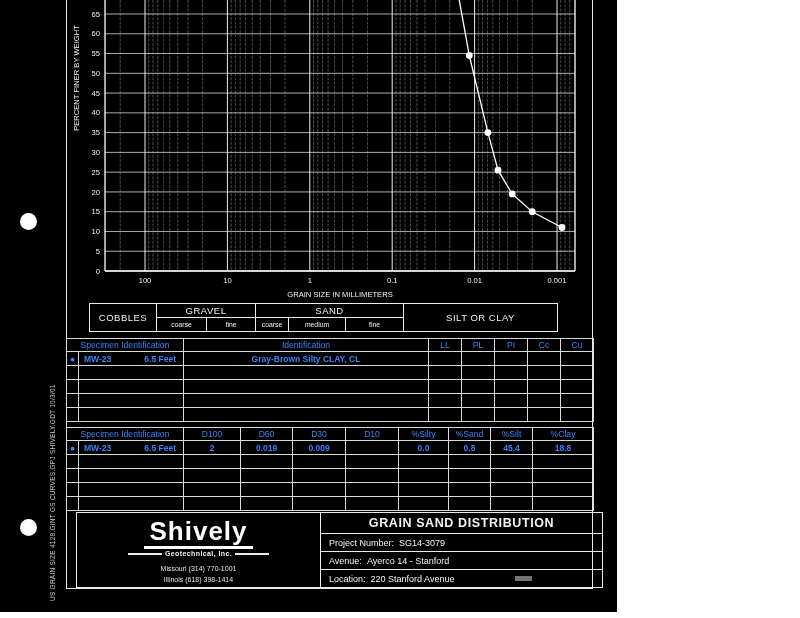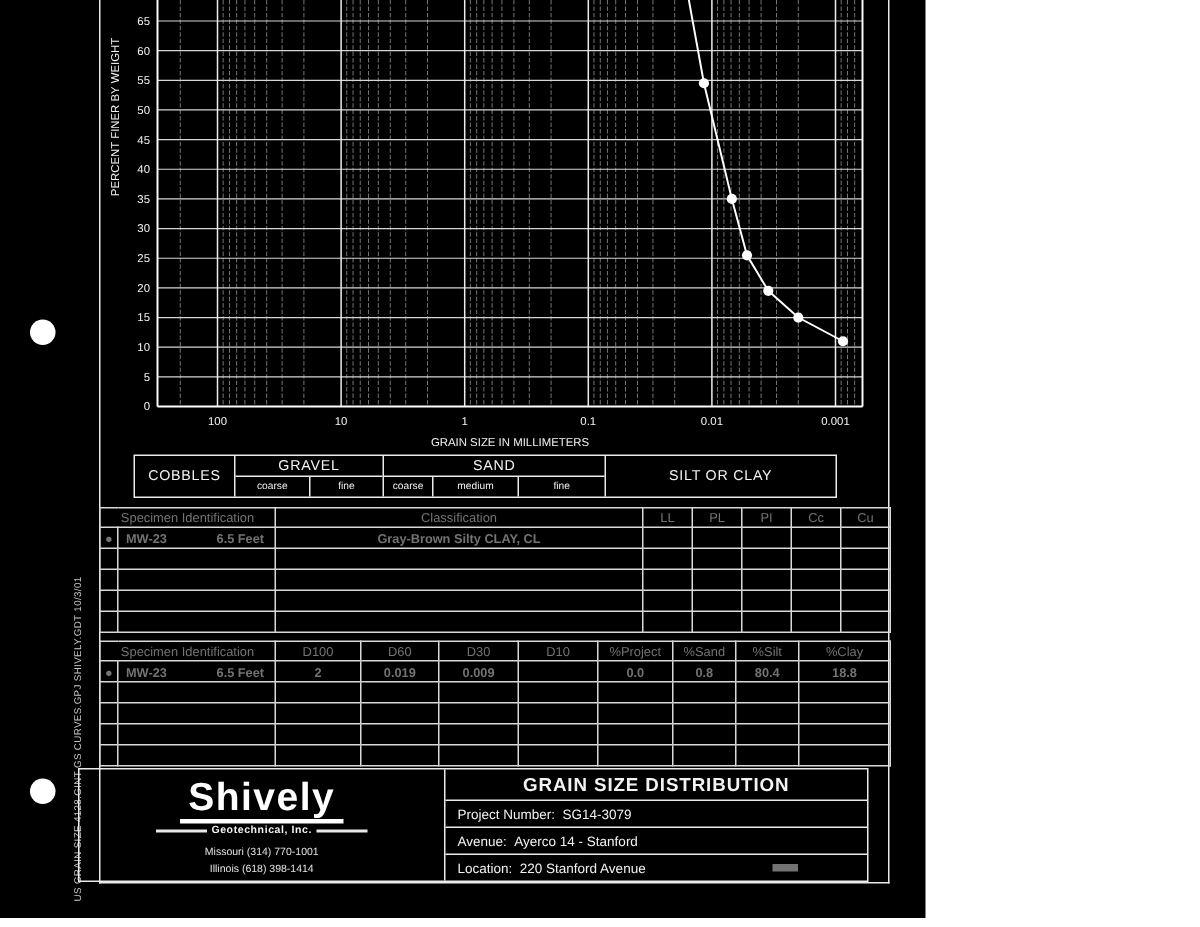--- a/index.html
+++ b/index.html
@@ -30,30 +30,30 @@
   .band .cellv:last-child{border-right:none;}
   .band .one{justify-content:center;align-items:center;font-size:9.5px;letter-spacing:.5px;}
   .band .lbl{height:14px;line-height:14px;text-align:center;font-size:9.5px;letter-spacing:.5px;
         border-bottom:1px solid #ececec;box-sizing:border-box;}
   .band .subs{flex:1;display:flex;}
   .band .sub{font-size:6.8px;display:flex;align-items:center;justify-content:center;
         border-right:1px solid #ececec;box-sizing:border-box;}
   .band .sub:last-child{border-right:none;}
   
   table.rpt{position:absolute;left:66px;border-collapse:collapse;table-layout:fixed;
-        color:#737373;}
+        color:#3b82f6;}
   table.t1{top:338px;width:527px;}
   table.t2{top:427px;width:527px;}
   .rpt th,.rpt td{border:1px solid #d9d9d9;padding:0 1px;text-align:center;font-size:8.5px;
         font-weight:normal;white-space:nowrap;overflow:hidden;height:14px;box-sizing:border-box;}
   .rpt th{font-size:8.6px;height:13px;}
   .rpt .val{font-weight:bold;}
   .specid{display:flex;justify-content:space-between;padding:0 6px 0 4px;font-weight:bold;}
   
-  .footer{position:absolute;left:52px;top:512px;width:527px;height:76px;display:flex;
+  .footer{position:absolute;left:76px;top:512px;width:527px;height:76px;display:flex;
         border:1px solid #ececec;box-sizing:border-box;color:#f2f2f2;}
   .f-left{width:244px;border-right:1px solid #ececec;box-sizing:border-box;text-align:center;}
   .logo-name{display:inline-block;font-size:26px;font-weight:bold;letter-spacing:1px;line-height:1;
         margin-top:5px;padding:0 5px 2px;border-bottom:3px solid #fff;color:#fff;}
   .logo-tagline-row{display:flex;align-items:center;justify-content:center;gap:3px;margin-top:1px;}
   .logo-rule{display:inline-block;width:34px;height:2px;background:#e8e8e8;}
   .logo-tagline{font-size:7px;font-weight:bold;letter-spacing:.4px;color:#f4f4f4;}
   .phones{margin-top:7px;font-size:7px;line-height:1.5;color:#e2e2e2;}
   .f-right{flex:1;display:flex;flex-direction:column;}
   .fr-title{height:21px;line-height:21px;text-align:center;font-size:12.5px;font-weight:bold;
@@ -203,21 +203,21 @@
         <col style="width:245px">
       <col style="width:33px">
         <col style="width:33px">
         <col style="width:33px">
       <col style="width:33px">
         <col style="width:33px">
       </colgroup>
     <tbody>
         <tr>
       <th colspan="2">Specimen Identification</th>
-      <th>Classification</th>
+      <th>Identification</th>
       <th>LL</th>
       <th>PL</th>
       <th>PI</th>
       <th>Cc</th>
       <th>Cu</th>
     </tr>
     <tr>
       <td>●</td>
       <td>
             <div class="specid">
@@ -288,40 +288,40 @@
         <col style="width:42px">
         <col style="width:61px">
       </colgroup>
     <tbody>
         <tr>
       <th colspan="2">Specimen Identification</th>
       <th>D100</th>
       <th>D60</th>
       <th>D30</th>
       <th>D10</th>
-      <th>%Project</th>
+      <th>%Silty</th>
       <th>%Sand</th>
       <th>%Silt</th>
       <th>%Clay</th>
     </tr>
     <tr>
       <td>●</td>
       <td>
             <div class="specid">
         <span>MW-23</span>
         <span>6.5 Feet</span>
       </div>
           </td>
       <td class="val">2</td>
       <td class="val">0.019</td>
       <td class="val">0.009</td>
       <td class="val"></td>
       <td class="val">0.0</td>
       <td class="val">0.8</td>
-      <td class="val">80.4</td>
+      <td class="val">45.4</td>
       <td class="val">18.8</td>
     </tr>
     <tr>
           <td></td>
           <td></td>
           <td></td>
           <td></td>
           <td></td>
           <td></td>
           <td></td>
@@ -375,21 +375,21 @@
         <span class="logo-rule"></span>
         <span class="logo-tagline">Geotechnical, Inc.</span>
         <span class="logo-rule"></span>
       </div>
       <div class="phones">
         <div>Missouri (314) 770-1001</div>
         <div>Illinois (618) 398-1414</div>
       </div>
     </div>
     <div class="f-right">
-      <div class="fr-title">GRAIN SIZE DISTRIBUTION</div>
+      <div class="fr-title">GRAIN SAND DISTRIBUTION</div>
       <div class="fr-row">
         <span>Project Number:</span>
         <span>SG14-3079</span>
       </div>
       <div class="fr-row">
         <span>Avenue:</span>
         <span>Ayerco 14 - Stanford</span>
       </div>
       <div class="fr-row">
         <span>Location:</span>

